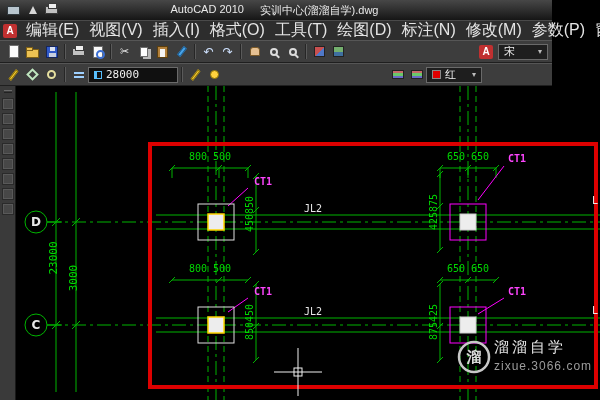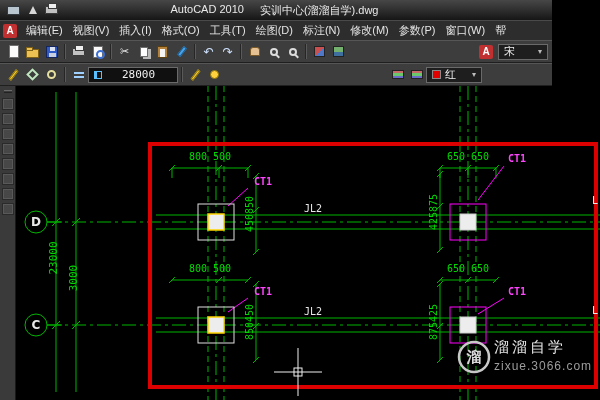--- a/index.html
+++ b/index.html
@@ -7,33 +7,33 @@
   body{font-family:"Liberation Sans",sans-serif;background:#000}
   .app{position:relative;width:552px;height:400px;background:#d946ef}
 
   
   .titlebar{height:20px;background:linear-gradient(#474747,#161616);display:flex;align-items:center;padding:0 4px;color:#e9e9e9;font-size:11px}
   .tb-icons{display:flex;align-items:center}
   .tb-title{flex:1;display:flex;justify-content:center;gap:16px;white-space:nowrap}
 
   
   .menubar{height:20px;background:#2d2d2d;border-top:1px solid #4a4a4a;display:flex;align-items:center;padding:0 3px}
-  .mitem{color:#e4e4e4;font-size:11px;padding:2px 5px;white-space:nowrap;cursor:default}
+  .mitem{color:#e4e4e4;font-size:16px;padding:2px 5px;white-space:nowrap;cursor:default}
 
   
   .toolbar{height:23px;background:#3d3d3d;border-top:1px solid #565656;border-bottom:1px solid #1f1f1f;display:flex;align-items:center;padding:0 4px}
   .ticon{width:19px;height:18px;display:flex;align-items:center;justify-content:center;flex:none}
   .tsep{width:2px;height:15px;border-left:1px solid #262626;border-right:1px solid #5a5a5a;margin:0 3px;flex:none}
   .gi{font-size:12px;color:#cfe2ff;line-height:1}
   .gi-cut{font-size:11px;color:#e6e6e6;line-height:1}
   .s-aicon{width:14px;height:14px;background:#c03030;color:#fff;font-weight:bold;font-size:10px;display:flex;align-items:center;justify-content:center;border-radius:2px;flex:none}
   .combo{display:flex;align-items:center;gap:4px;height:16px;background:#1e1e1e;border:1px solid #6a6a6a;color:#eee;font-size:11px;padding:0 5px;flex:none}
   .dd{font-size:8px;color:#bbb}
   .swatch{width:9px;height:9px;background:#e00000;border:1px solid #888;flex:none}
-  .vfield{display:flex;align-items:center;gap:20px;height:16px;width:90px;background:#101010;border:1px solid #6a6a6a;color:#f0f0f0;font-size:11px;padding:0 5px;font-family:"DejaVu Sans Mono",monospace;flex:none}
+  .vfield{display:flex;align-items:center;gap:4px;height:16px;width:90px;background:#101010;border:1px solid #6a6a6a;color:#f0f0f0;font-size:11px;padding:0 5px;font-family:"DejaVu Sans Mono",monospace;flex:none}
   .vf-ico{width:8px;height:8px;border:1px solid #58c0ff;border-left-width:3px;flex:none}
 
   
   .s-screen{width:13px;height:9px;background:#b9c6cf;border:1px solid #30383d}
   .s-up{width:0;height:0;border-left:4px solid transparent;border-right:4px solid transparent;border-bottom:8px solid #d8d8d8}
   .s-print{position:relative;width:13px;height:8px;background:#c2c2c2;border:1px solid #3a3a3a;border-radius:1px}
   .s-print::before{content:"";position:absolute;top:-4px;left:2px;width:7px;height:4px;background:#efefef;border:1px solid #3a3a3a}
   .s-page{width:10px;height:13px;background:#fbfbfb;border:1px solid #6f6f6f}
   .s-folder{position:relative;width:13px;height:9px;background:#edc253;border:1px solid #7d5f16;margin-top:3px}
   .s-folder::before{content:"";position:absolute;top:-3px;left:-1px;width:5px;height:2px;background:#edc253;border:1px solid #7d5f16}

